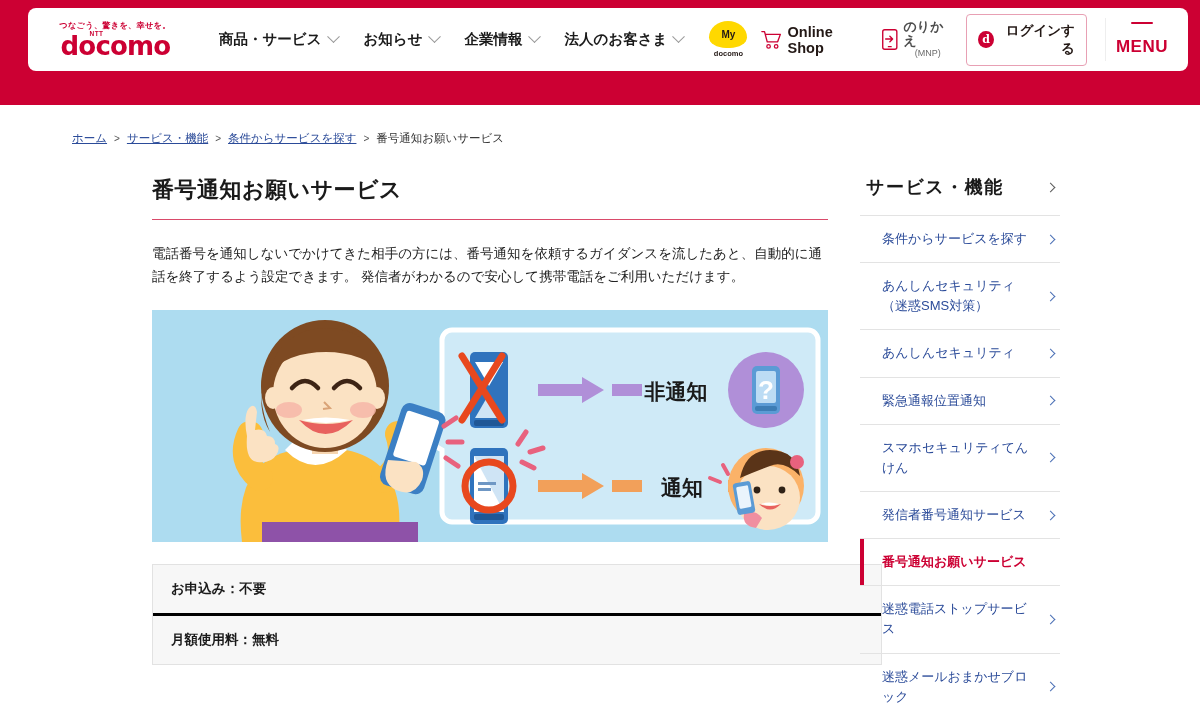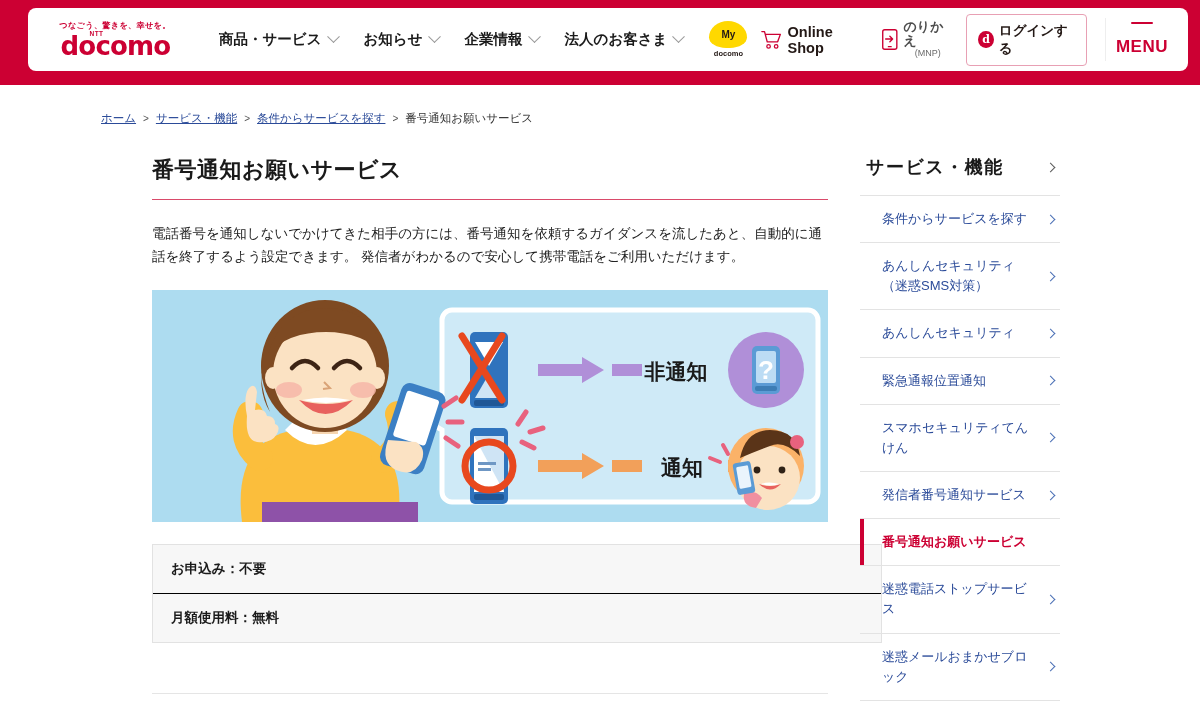--- a/index.html
+++ b/index.html
@@ -6,21 +6,21 @@
   html, body {
     width:1200px; height:713px;
     background:#ffffff;
     font-family:"Liberation Sans", "DejaVu Sans", sans-serif;
     overflow:hidden;
   }
 
   
   .header-bar{
     position:relative;
-    width:1200px; height:85px;
+    width:1200px; height:105px;
     background:#cc0033;
   }
   .header-white{
     position:absolute;
     left:28px; top:8px;
     width:1160px; height:63px;
     background:#ffffff;
     border-radius:8px;
     display:flex; align-items:center;
   }
@@ -94,40 +94,40 @@
     display:flex; align-items:center; gap:5px;
     border:1.5px solid #e8a0b4; border-radius:4px;
     padding:7px 11px; margin-right:16px; background:#fff;
   }
   .d-icon{
     width:17px; height:17px; border-radius:50%;
     background:#cc0033; color:#fff; font-size:11px; font-weight:bold;
     display:flex; align-items:center; justify-content:center;
     font-family:"DejaVu Serif", serif;
   }
-  .login-label{ font-size:13.5px; font-weight:bold; color:#231815; }
+  .login-label{ font-size:13.5px; font-weight:bold; color:#231815;text-align:right; }
 
   .menu-btn{
     display:flex; flex-direction:column; align-items:center;
     padding:4px 10px; border-left:1px solid #eeeeee;
     margin-left:2px;
   }
   .menu-bars{ width:22px; }
   .menu-bars span{
     display:block; height:2px; background:#cc0033; margin-bottom:3px;
     border-radius:1px;
   }
   .menu-bars span:nth-child(2){ opacity:.0; }
   .menu-bars span:nth-child(3){ opacity:.0; }
   .menu-label{ font-size:17px; font-weight:bold; color:#cc0033; letter-spacing:.5px; }
 
   
   .breadcrumb{
     display:flex; align-items:center; gap:7px;
-    padding-left:101px; padding-top:26px;
+    padding-left:72px; padding-top:26px;
     font-size:11.5px;
   }
   .crumb-link{ color:#2b4b99; text-decoration:underline; cursor:pointer; white-space:nowrap; }
   .crumb-sep{ color:#555; font-size:10px; }
   .crumb-current{ color:#333; white-space:nowrap; }
 
   
   .page{ display:flex; padding-left:152px; padding-top:29px; }
   .main-col{ width:676px; }
   .side-col{ width:200px; margin-left:32px; }
@@ -155,21 +155,21 @@
   .info-table{
     margin-top:22px;
     width:730px;
     background:#f7f7f7;
     border:1px solid #e2e2e2;
   }
   .info-row{
     padding:15px 18px;
     font-size:13.5px; font-weight:bold; color:#1a1a1a;
   }
-  .info-row + .info-row{ border-top:1px solid #000000; }
+  .info-row + .info-row{ border-top:3px solid #000000; }
 
   .bottom-rule{
     width:676px; height:1px; background:#e5e5e5;
     margin-top:50px;
   }
 
   
   .side-title{
     display:flex; align-items:center; justify-content:space-between;
     padding:0 6px 16px 6px;

